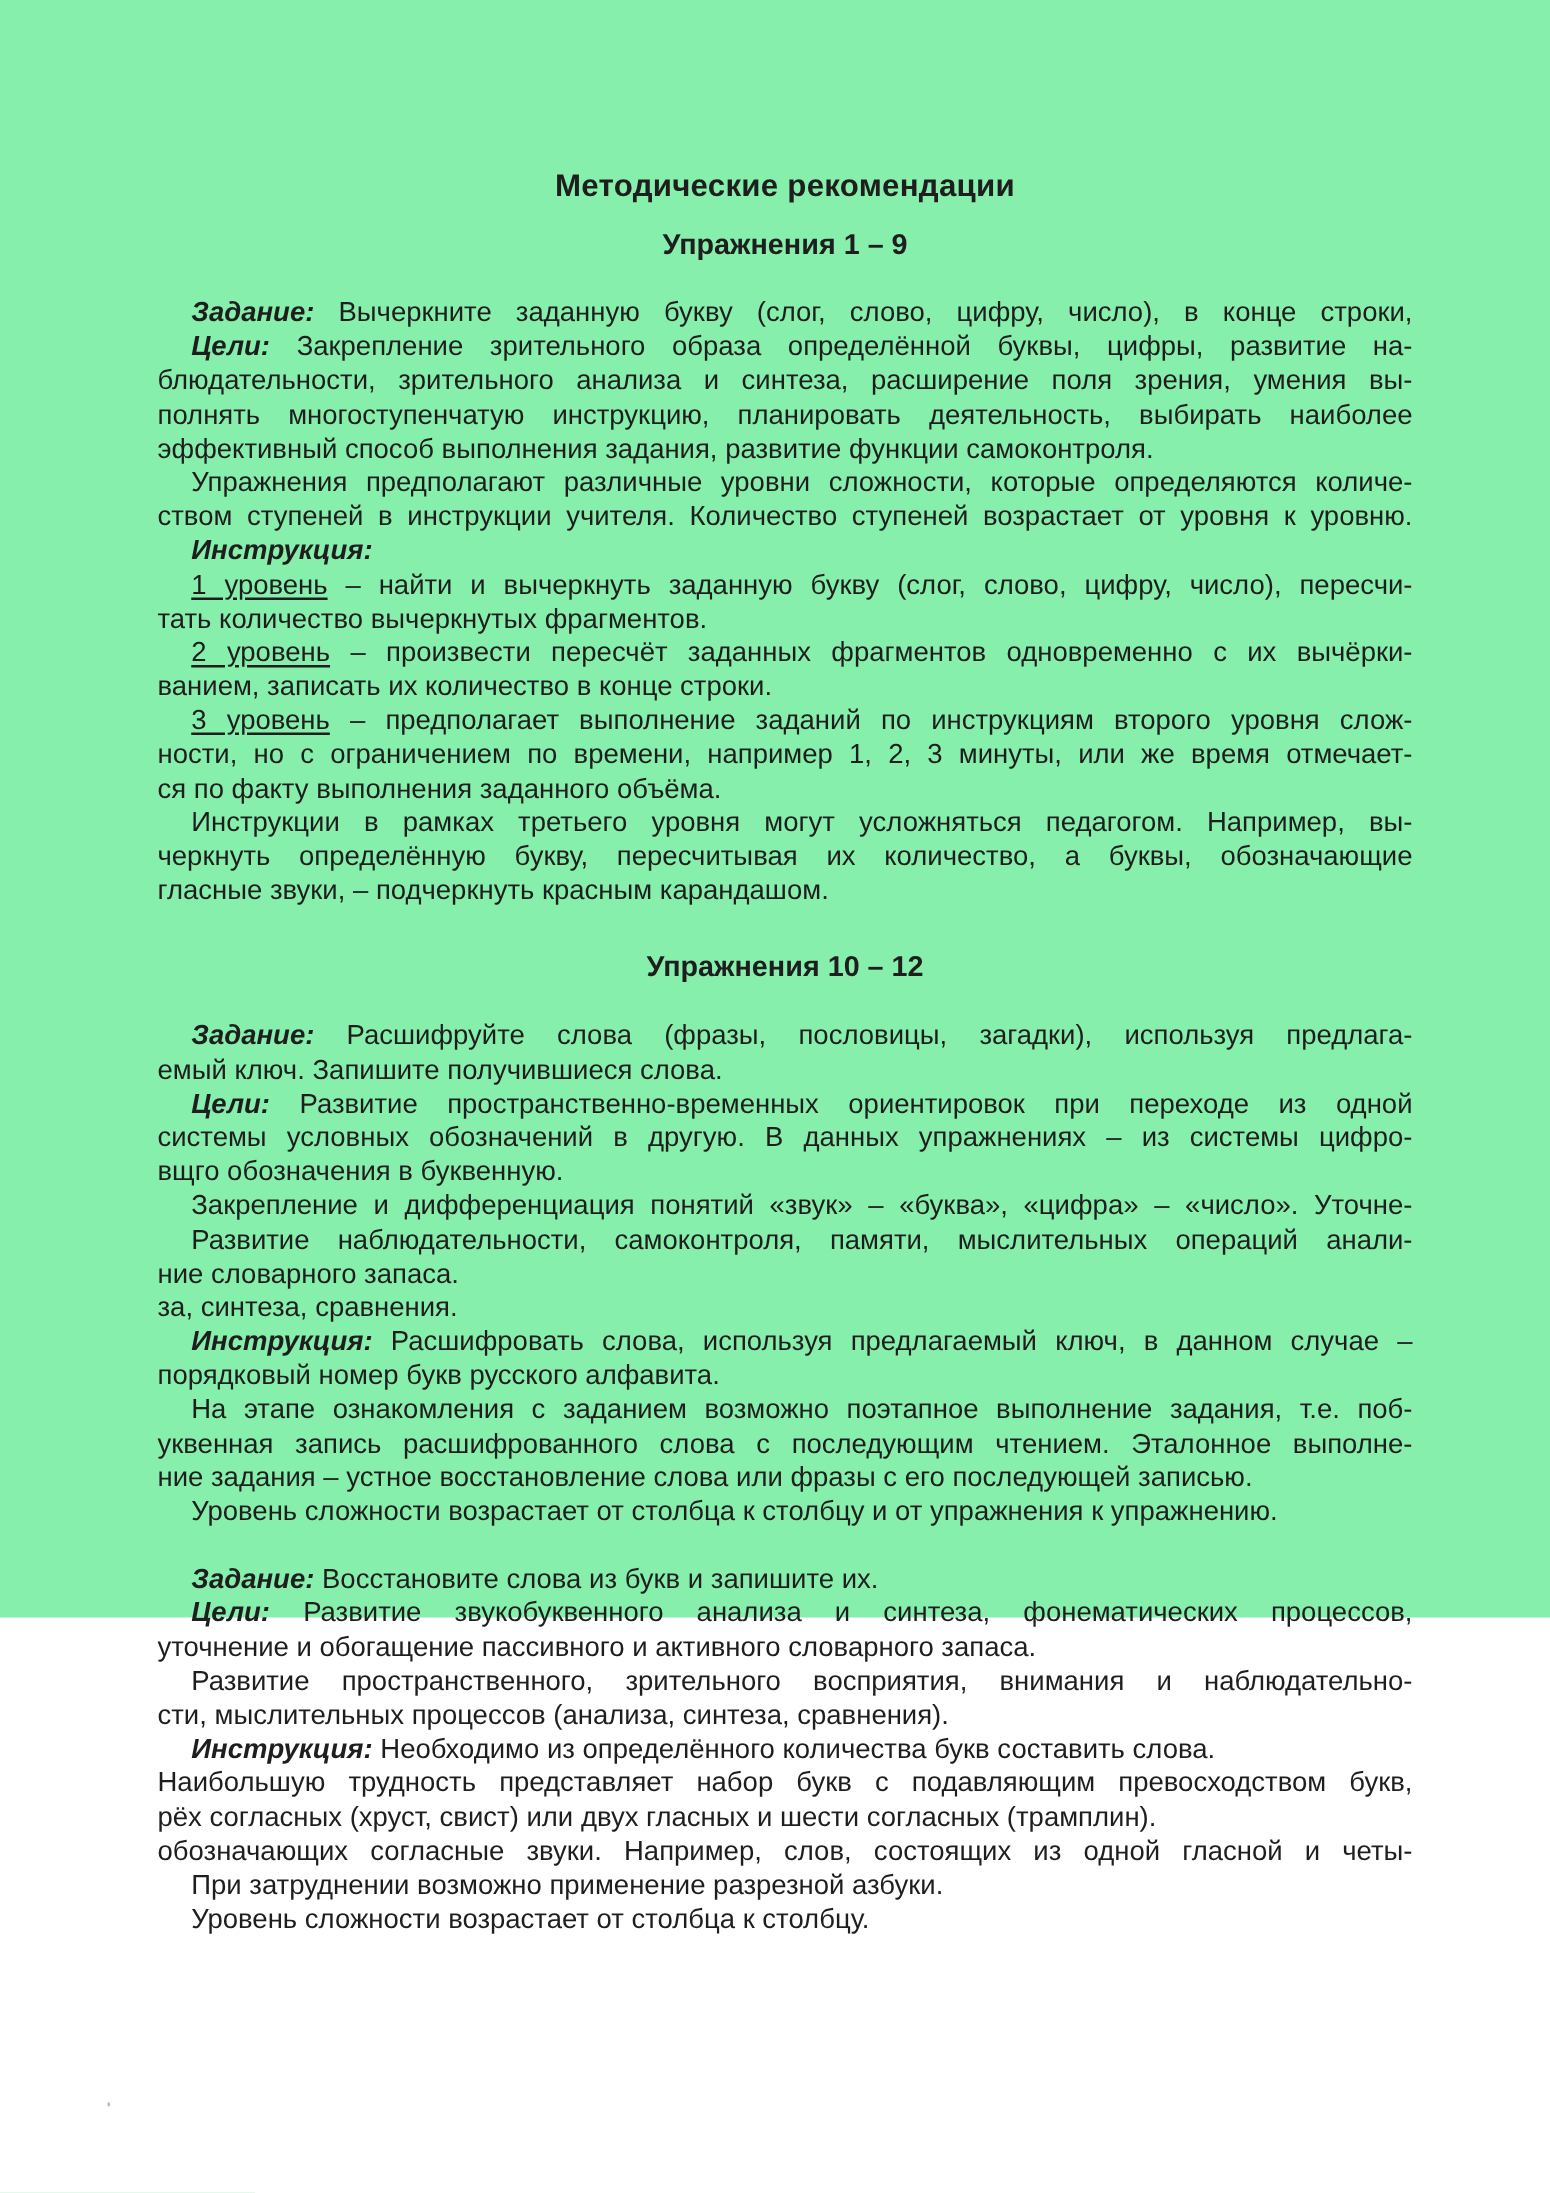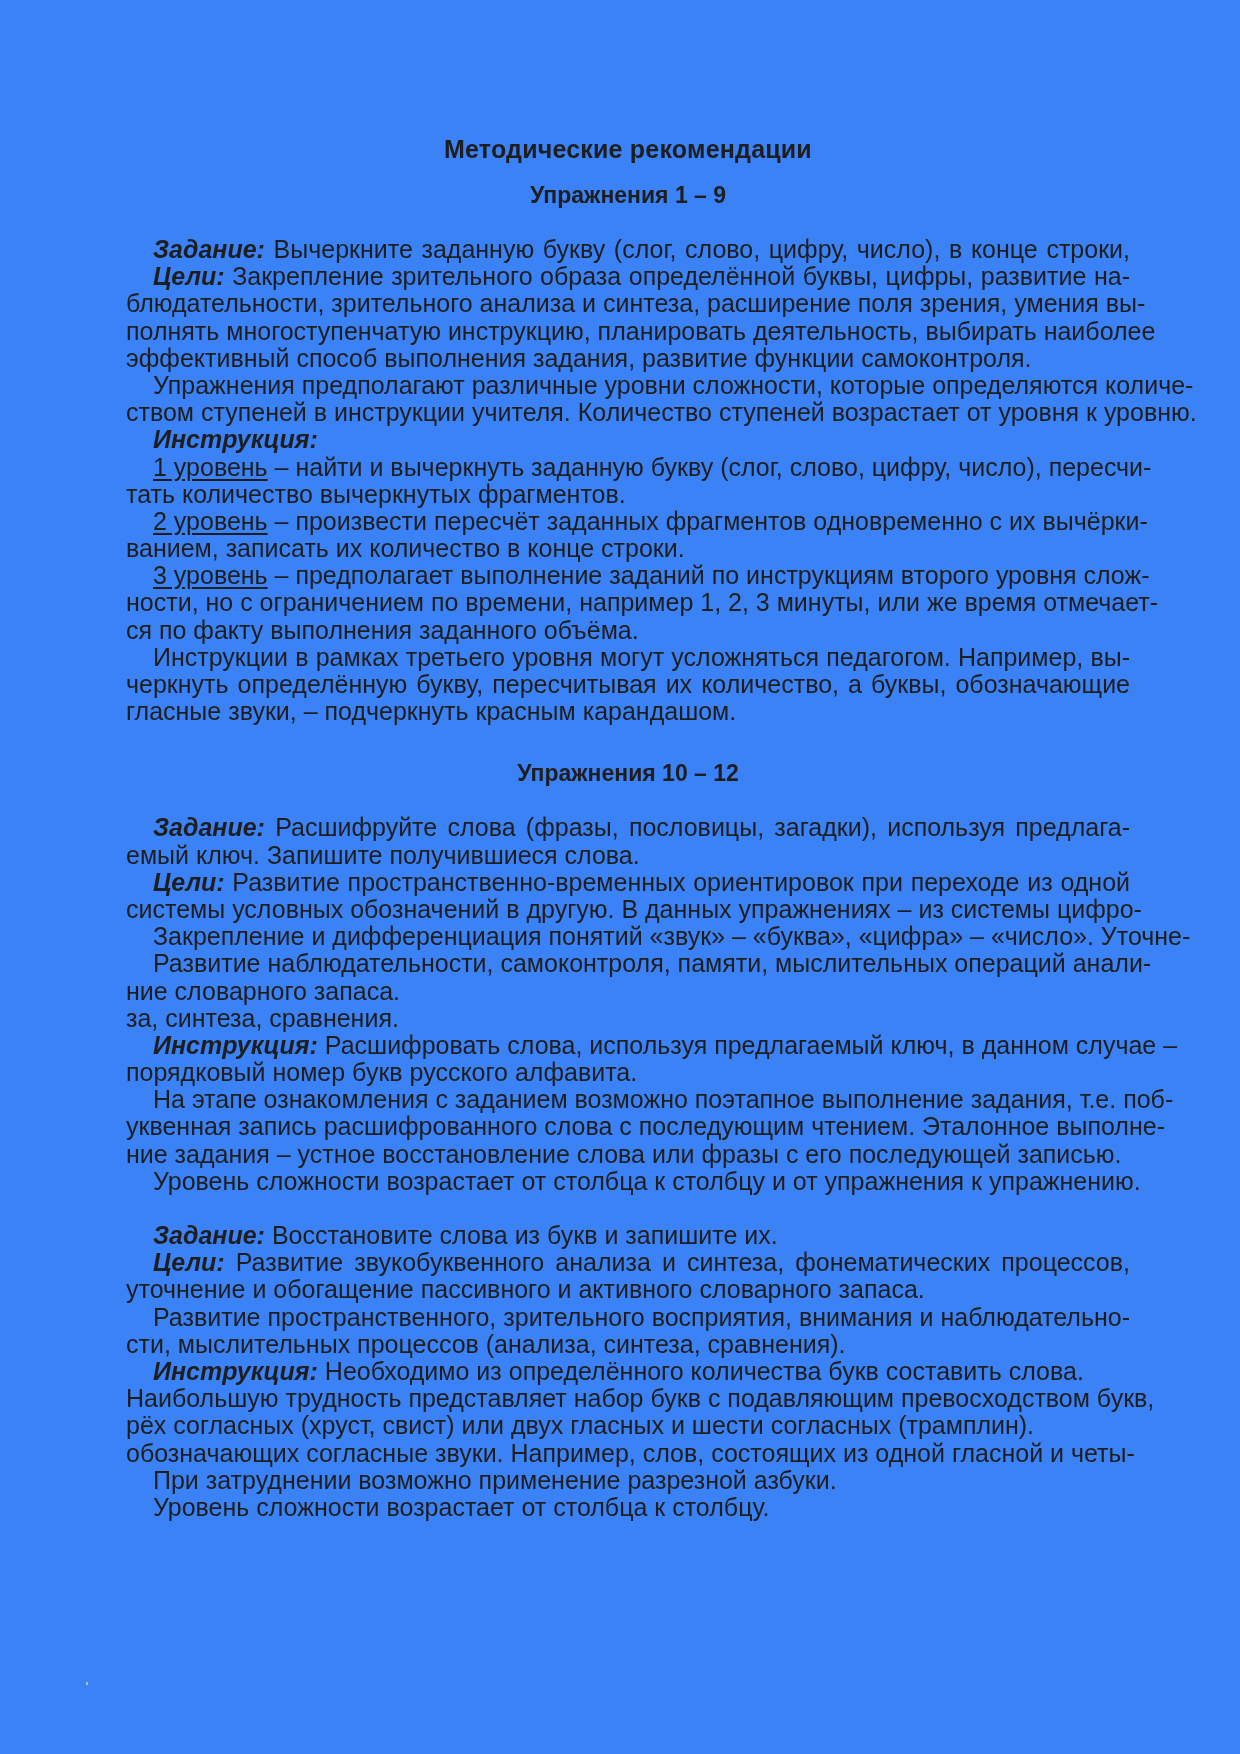--- a/index.html
+++ b/index.html
@@ -1,36 +1,36 @@
 <!DOCTYPE html>
 <html><head>
 <meta charset="utf-8">
 <style>
   html, body { margin: 0; padding: 0; background: #ffffff; }
   body { width: 1240px; height: 1754px; position: relative; overflow: hidden; }
   .page {
-    position: absolute; left: 0; top: 0; width: 1240px; height: 1754px;
-    background: #3b82f6;
+    position: absolute; left: 0; top: 0; width: 1240px; height: 1294px;
+    background: #86efac;
     color: #1e1e1e;
     font-family: "Liberation Sans", sans-serif;
   }
   .content {
     position: absolute; left: 126px; top: 134px; width: 1004px;
   }
   .title {
     text-align: center; font-weight: bold; font-size: 25px; line-height: 30px;
     margin: 0; letter-spacing: 0.2px;
   }
   .section-heading {
     text-align: center; font-weight: bold; font-size: 23px; line-height: 30px;
     margin: 16px;
   }
   .section { margin: 0; }
   .line {
-    font-size: 25px; line-height: 27.2px; white-space: nowrap;
+    font-size: 22px; line-height: 27.2px; white-space: nowrap;
     text-align: justify; text-align-last: justify; height: 27.2px;
   }
   .line.last { text-align-last: left; }
   .line.indent { padding-left: 27px; }
   .lbl { font-weight: bold; font-style: italic; }
   .lvl { text-decoration: underline; text-underline-offset: 3px; }
   .gap-heading { height: 17px; }
   .gap-after-heading { height: 10px; }
   .speck { position: absolute; left: 86px; top: 1682px; width: 2px; height: 3px; background: #bdbdbd; }
 </style>
@@ -66,20 +66,21 @@
 
     <div class="gap-heading"></div>
 
     <div class="section">
       <h2 class="section-heading">Упражнения 10 – 12</h2>
       <div class="gap-after-heading"></div>
       <div class="line indent"><span class="lbl">Задание:</span><span> Расшифруйте слова (фразы, пословицы, загадки), используя предлага-</span></div>
       <div class="line last">емый ключ. Запишите получившиеся слова.</div>
       <div class="line indent"><span class="lbl">Цели:</span><span> Развитие пространственно-временных ориентировок при переходе из одной</span></div>
       <div class="line">системы условных обозначений в другую. В данных упражнениях – из системы цифро-</div>
+      <div class="line last">вщго обозначения в буквенную.</div>
       <div class="line indent">Закрепление и дифференциация понятий «звук» – «буква», «цифра» – «число». Уточне-</div>
       <div class="line indent">Развитие наблюдательности, самоконтроля, памяти, мыслительных операций анали-</div>
       <div class="line last">ние словарного запаса.</div>
       <div class="line last">за, синтеза, сравнения.</div>
       <div class="line indent"><span class="lbl">Инструкция:</span><span> Расшифровать слова, используя предлагаемый ключ, в данном случае –</span></div>
       <div class="line last">порядковый номер букв русского алфавита.</div>
       <div class="line indent">На этапе ознакомления с заданием возможно поэтапное выполнение задания, т.е. поб-</div>
       <div class="line">уквенная запись расшифрованного слова с последующим чтением. Эталонное выполне-</div>
       <div class="line last">ние задания – устное восстановление слова или фразы с его последующей записью.</div>
       <div class="line indent last">Уровень сложности возрастает от столбца к столбцу и от упражнения к упражнению.</div>

